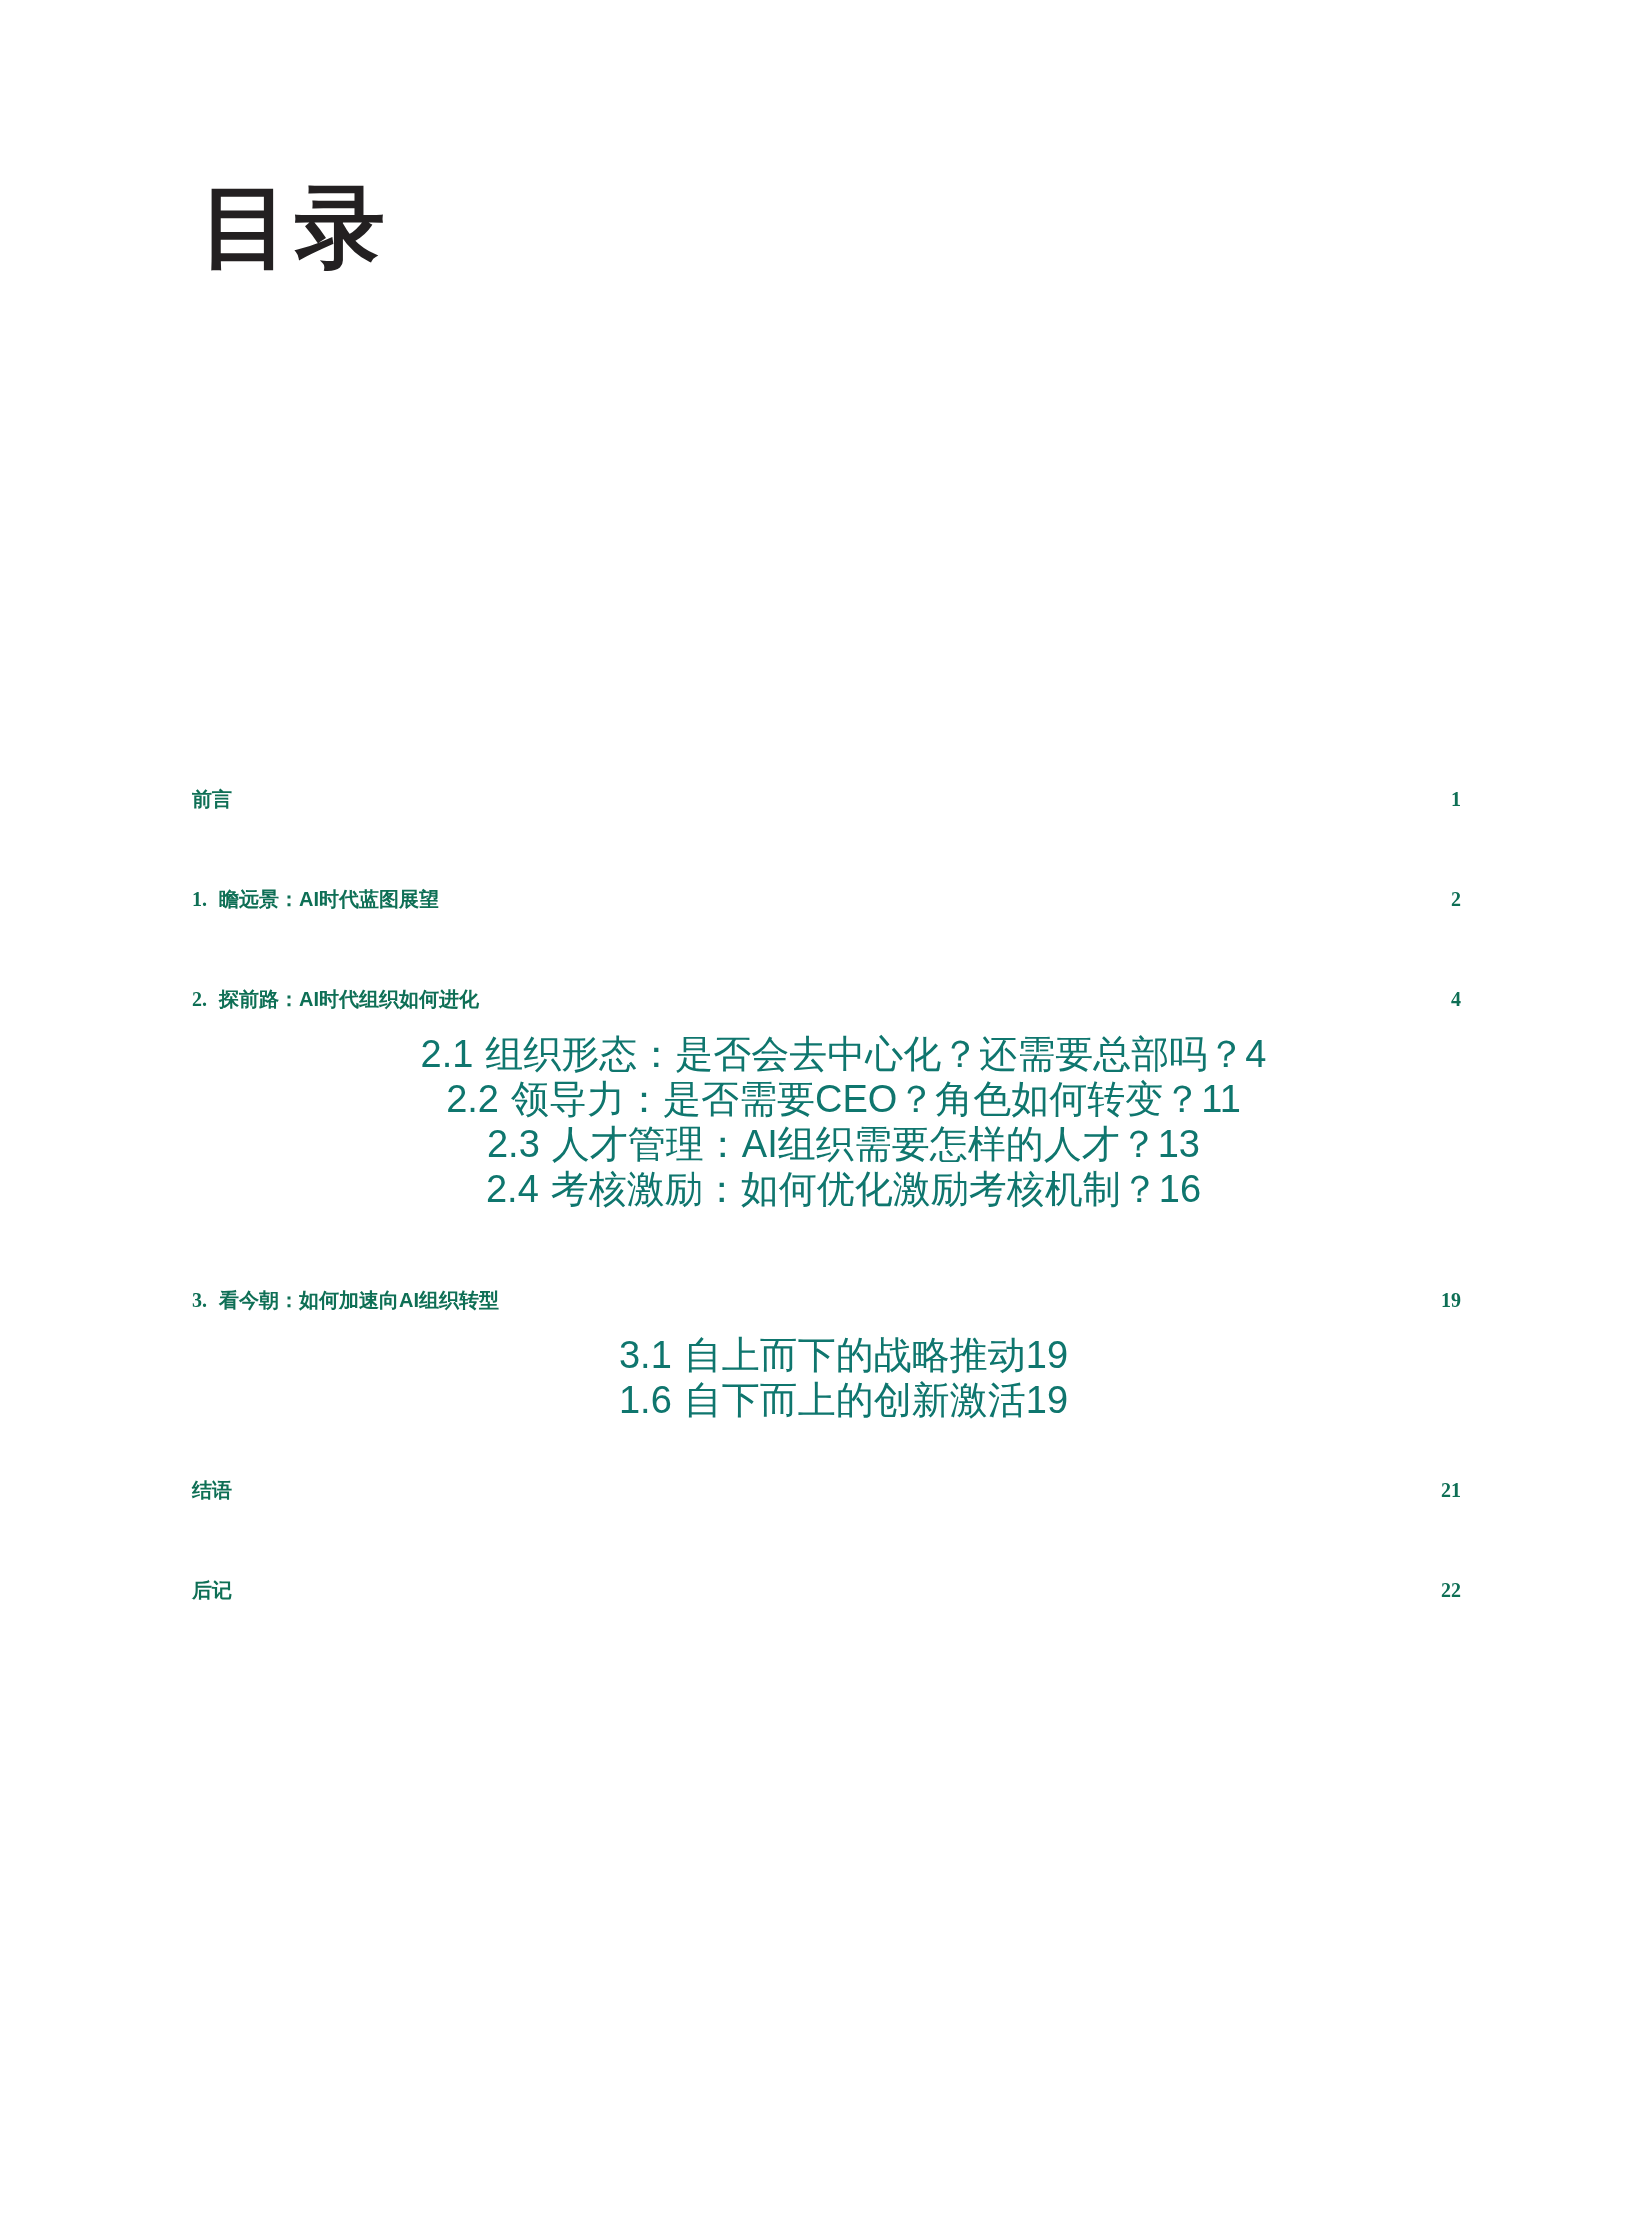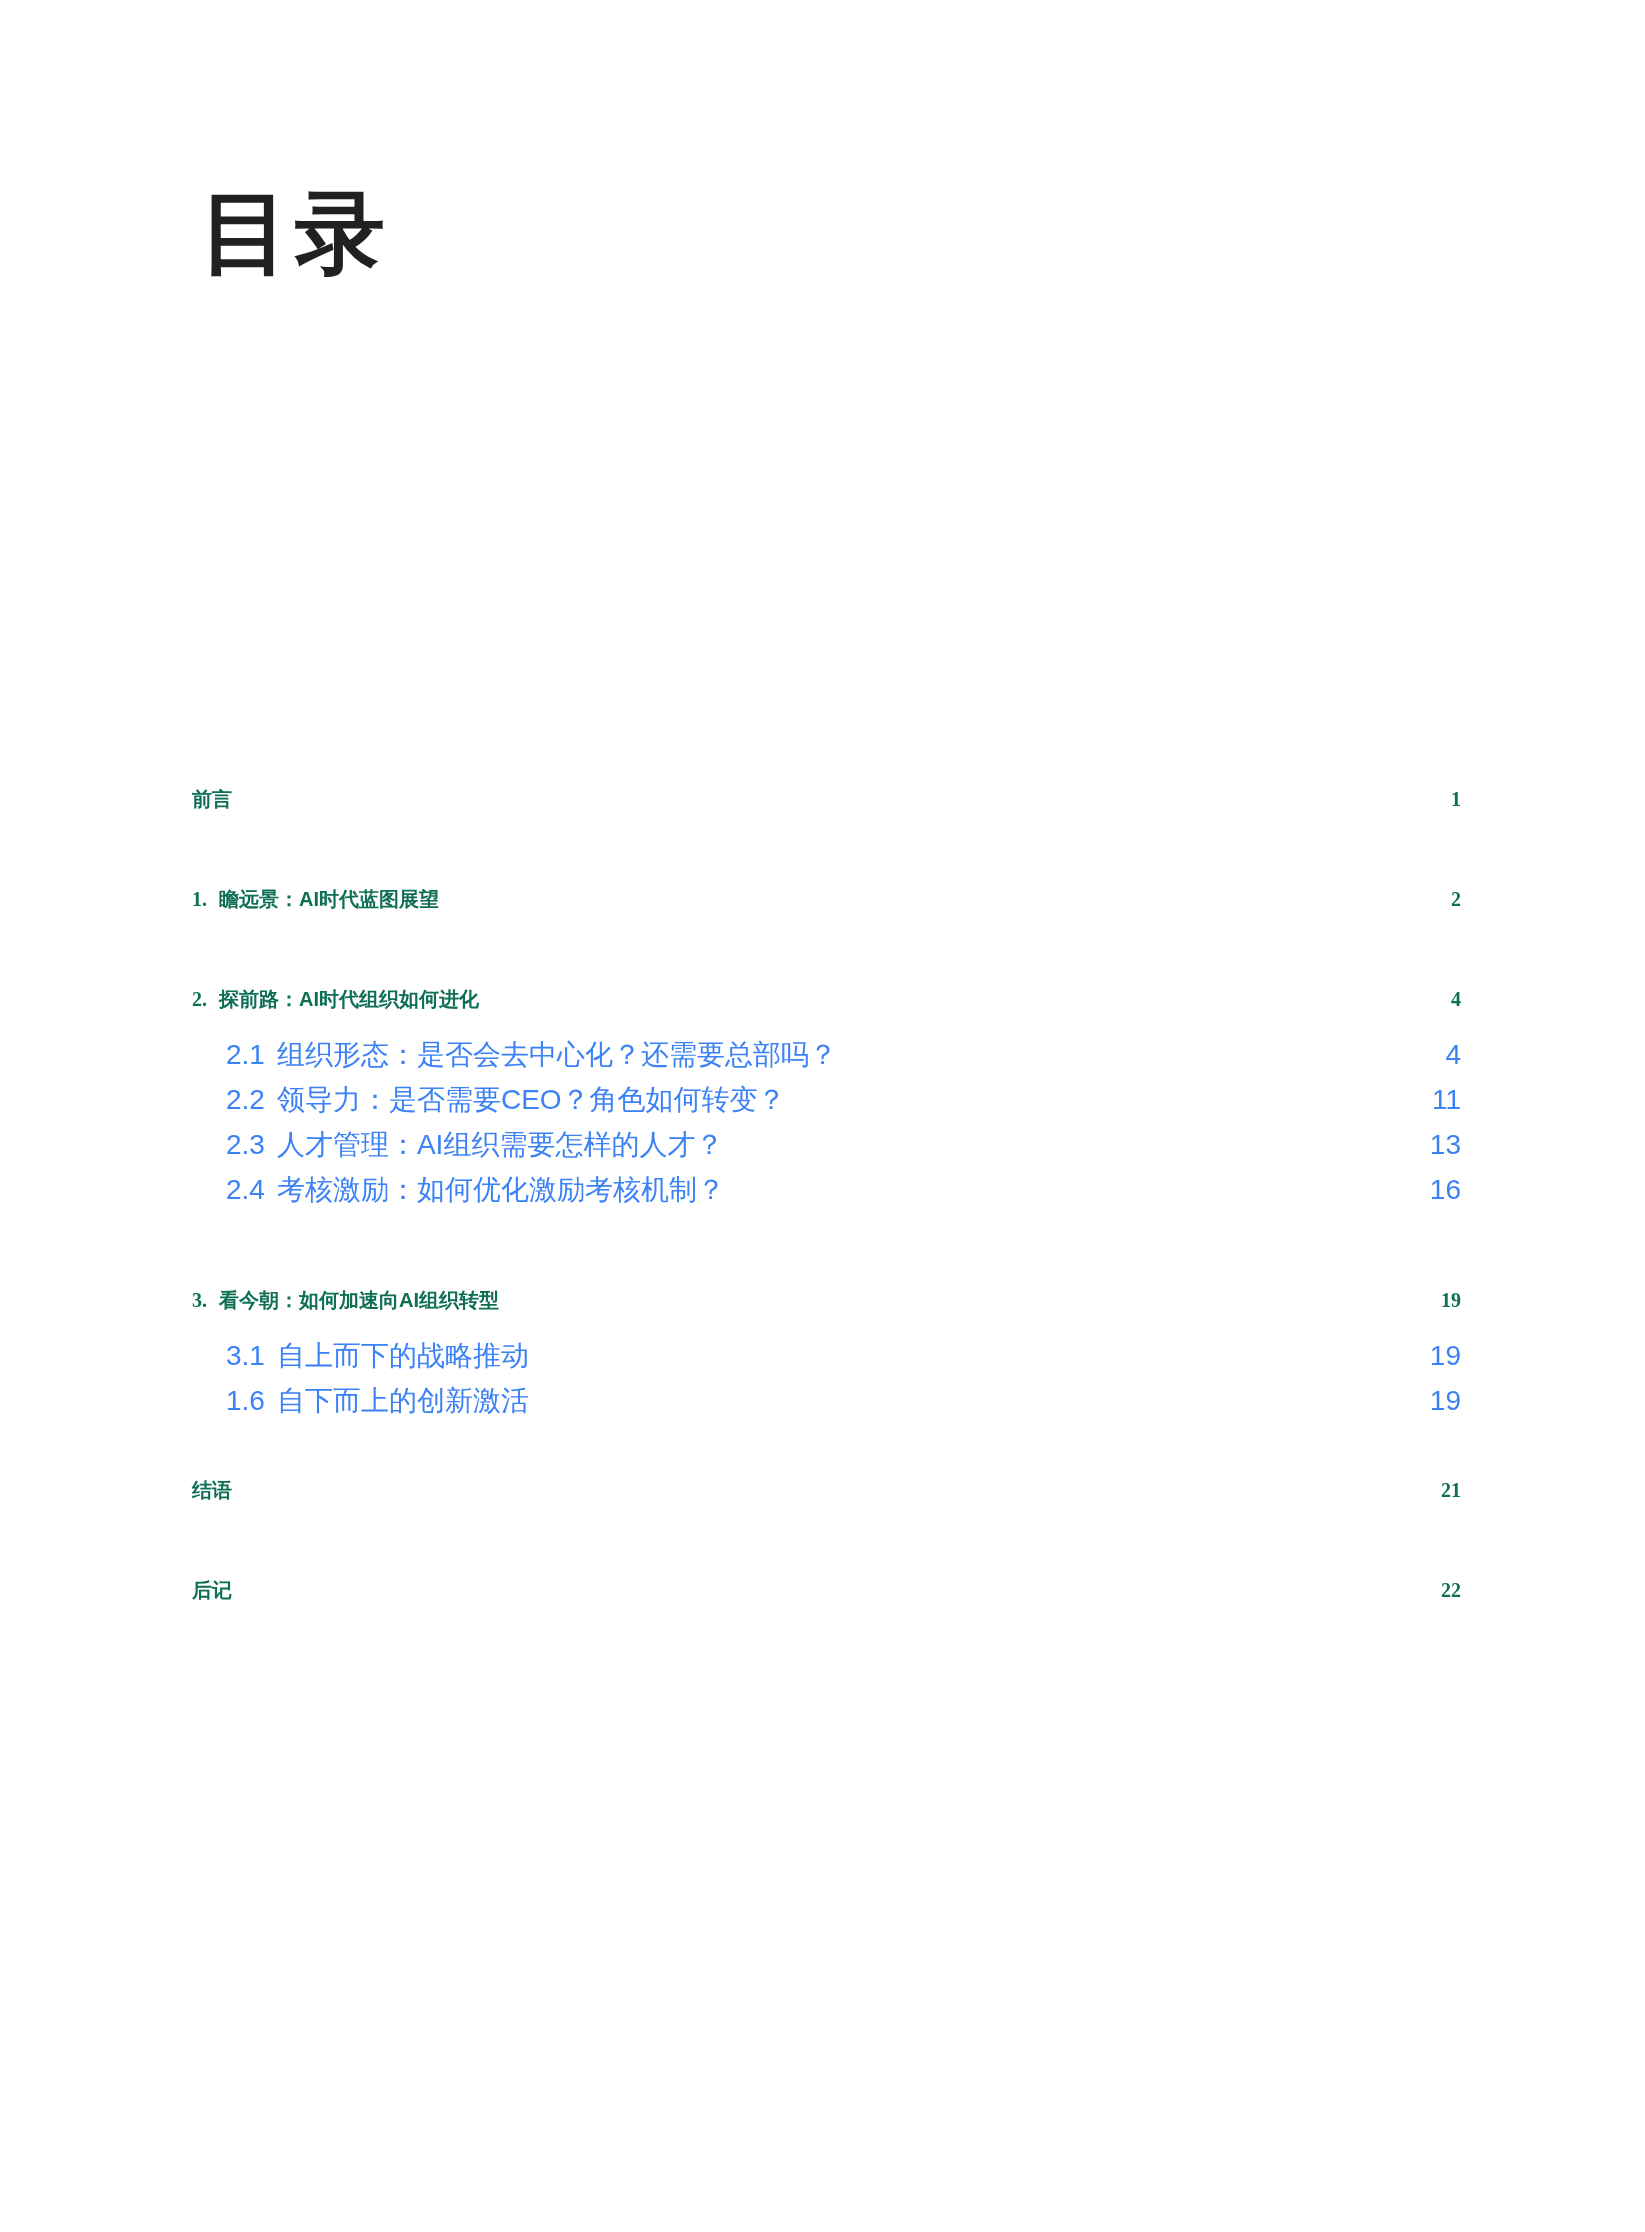--- a/index.html
+++ b/index.html
@@ -15,21 +15,21 @@
   }
   .page {
     position: relative;
     width: 1646px;
     height: 2233px;
     background: #ffffff;
     overflow: hidden;
   }
   .doc-title {
     margin: 189px 0 0 200px;
-    font-family: Liberation Serif, serif;
+    font-family: Liberation Mono, monospace;
     font-weight: 700;
     font-size: 90px;
     line-height: 1;
     letter-spacing: 5px;
     color: #232021;
   }
   .toc {
     margin: 0 185px 0 192px;
   }
   .toc-row {
@@ -38,24 +38,25 @@
     align-items: baseline;
     line-height: 45px;
     white-space: nowrap;
   }
   .lvl1 {
     font-size: 20px;
     font-weight: 700;
     color: #0e6f55;
   }
   .lvl2 {
-    font-size: 28px;
+    font-size: 38px;
     font-weight: 400;
-    color: #3b82f6;
+    color: #0f766e;
     padding-left: 34px;
+    justify-content: center;
   }
   .prefix {
     margin-right: 12px;
   }
   .lvl1 .prefix,
   .lvl1 .pagenum {
     font-family: "Liberation Serif", "DejaVu Serif", serif;
     font-weight: 700;
   }
   .lvl2 .pagenum {

